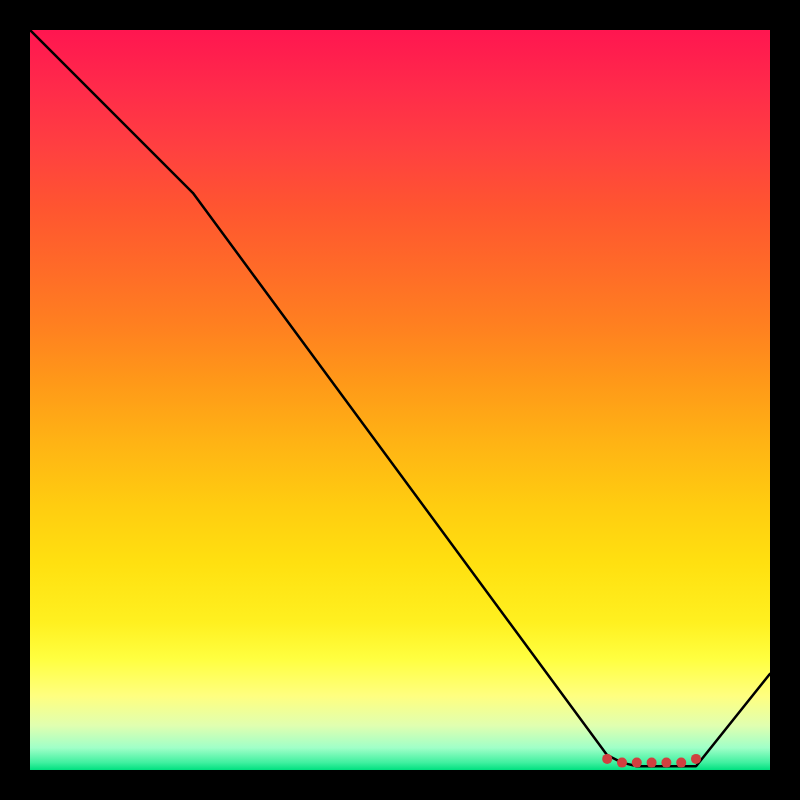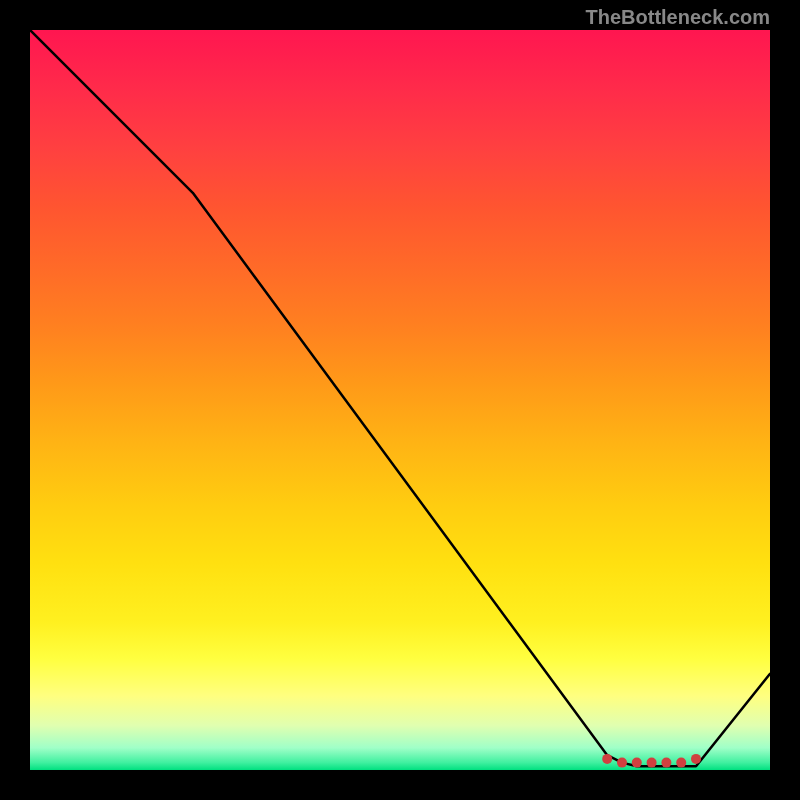--- a/index.html
+++ b/index.html
@@ -45,21 +45,20 @@
     top: 30px;
     width: 740px;
     height: 740px;
     pointer-events: none;
   }
 </style>
 </head>
 <body>
 <div class="container">
 
-  <div class="attribution">TheBottleneck.com</div>
   <div class="plot-area"></div>
   <svg class="overlay" viewBox="0 0 740 740" preserveAspectRatio="none">
     <polyline id="chart-line" fill="none" stroke="#000000" stroke-width="2.5" stroke-linejoin="round" stroke-linecap="round" points="0,0 162.8,162.79999999999995 577.2,725.2 592,732.6 606.8,736.3 621.6,736.3 636.4,736.3 651.2,736.3 666,736.3 740,643.8"></polyline>
     <g id="chart-markers">
         <circle cx="577.2" cy="728.9" r="5" fill="#d04040"></circle>
         <circle cx="592" cy="732.6" r="5" fill="#d04040"></circle>
         <circle cx="606.8" cy="732.6" r="5" fill="#d04040"></circle>
         <circle cx="621.6" cy="732.6" r="5" fill="#d04040"></circle>
         <circle cx="636.4" cy="732.6" r="5" fill="#d04040"></circle>
         <circle cx="651.2" cy="732.6" r="5" fill="#d04040"></circle>

